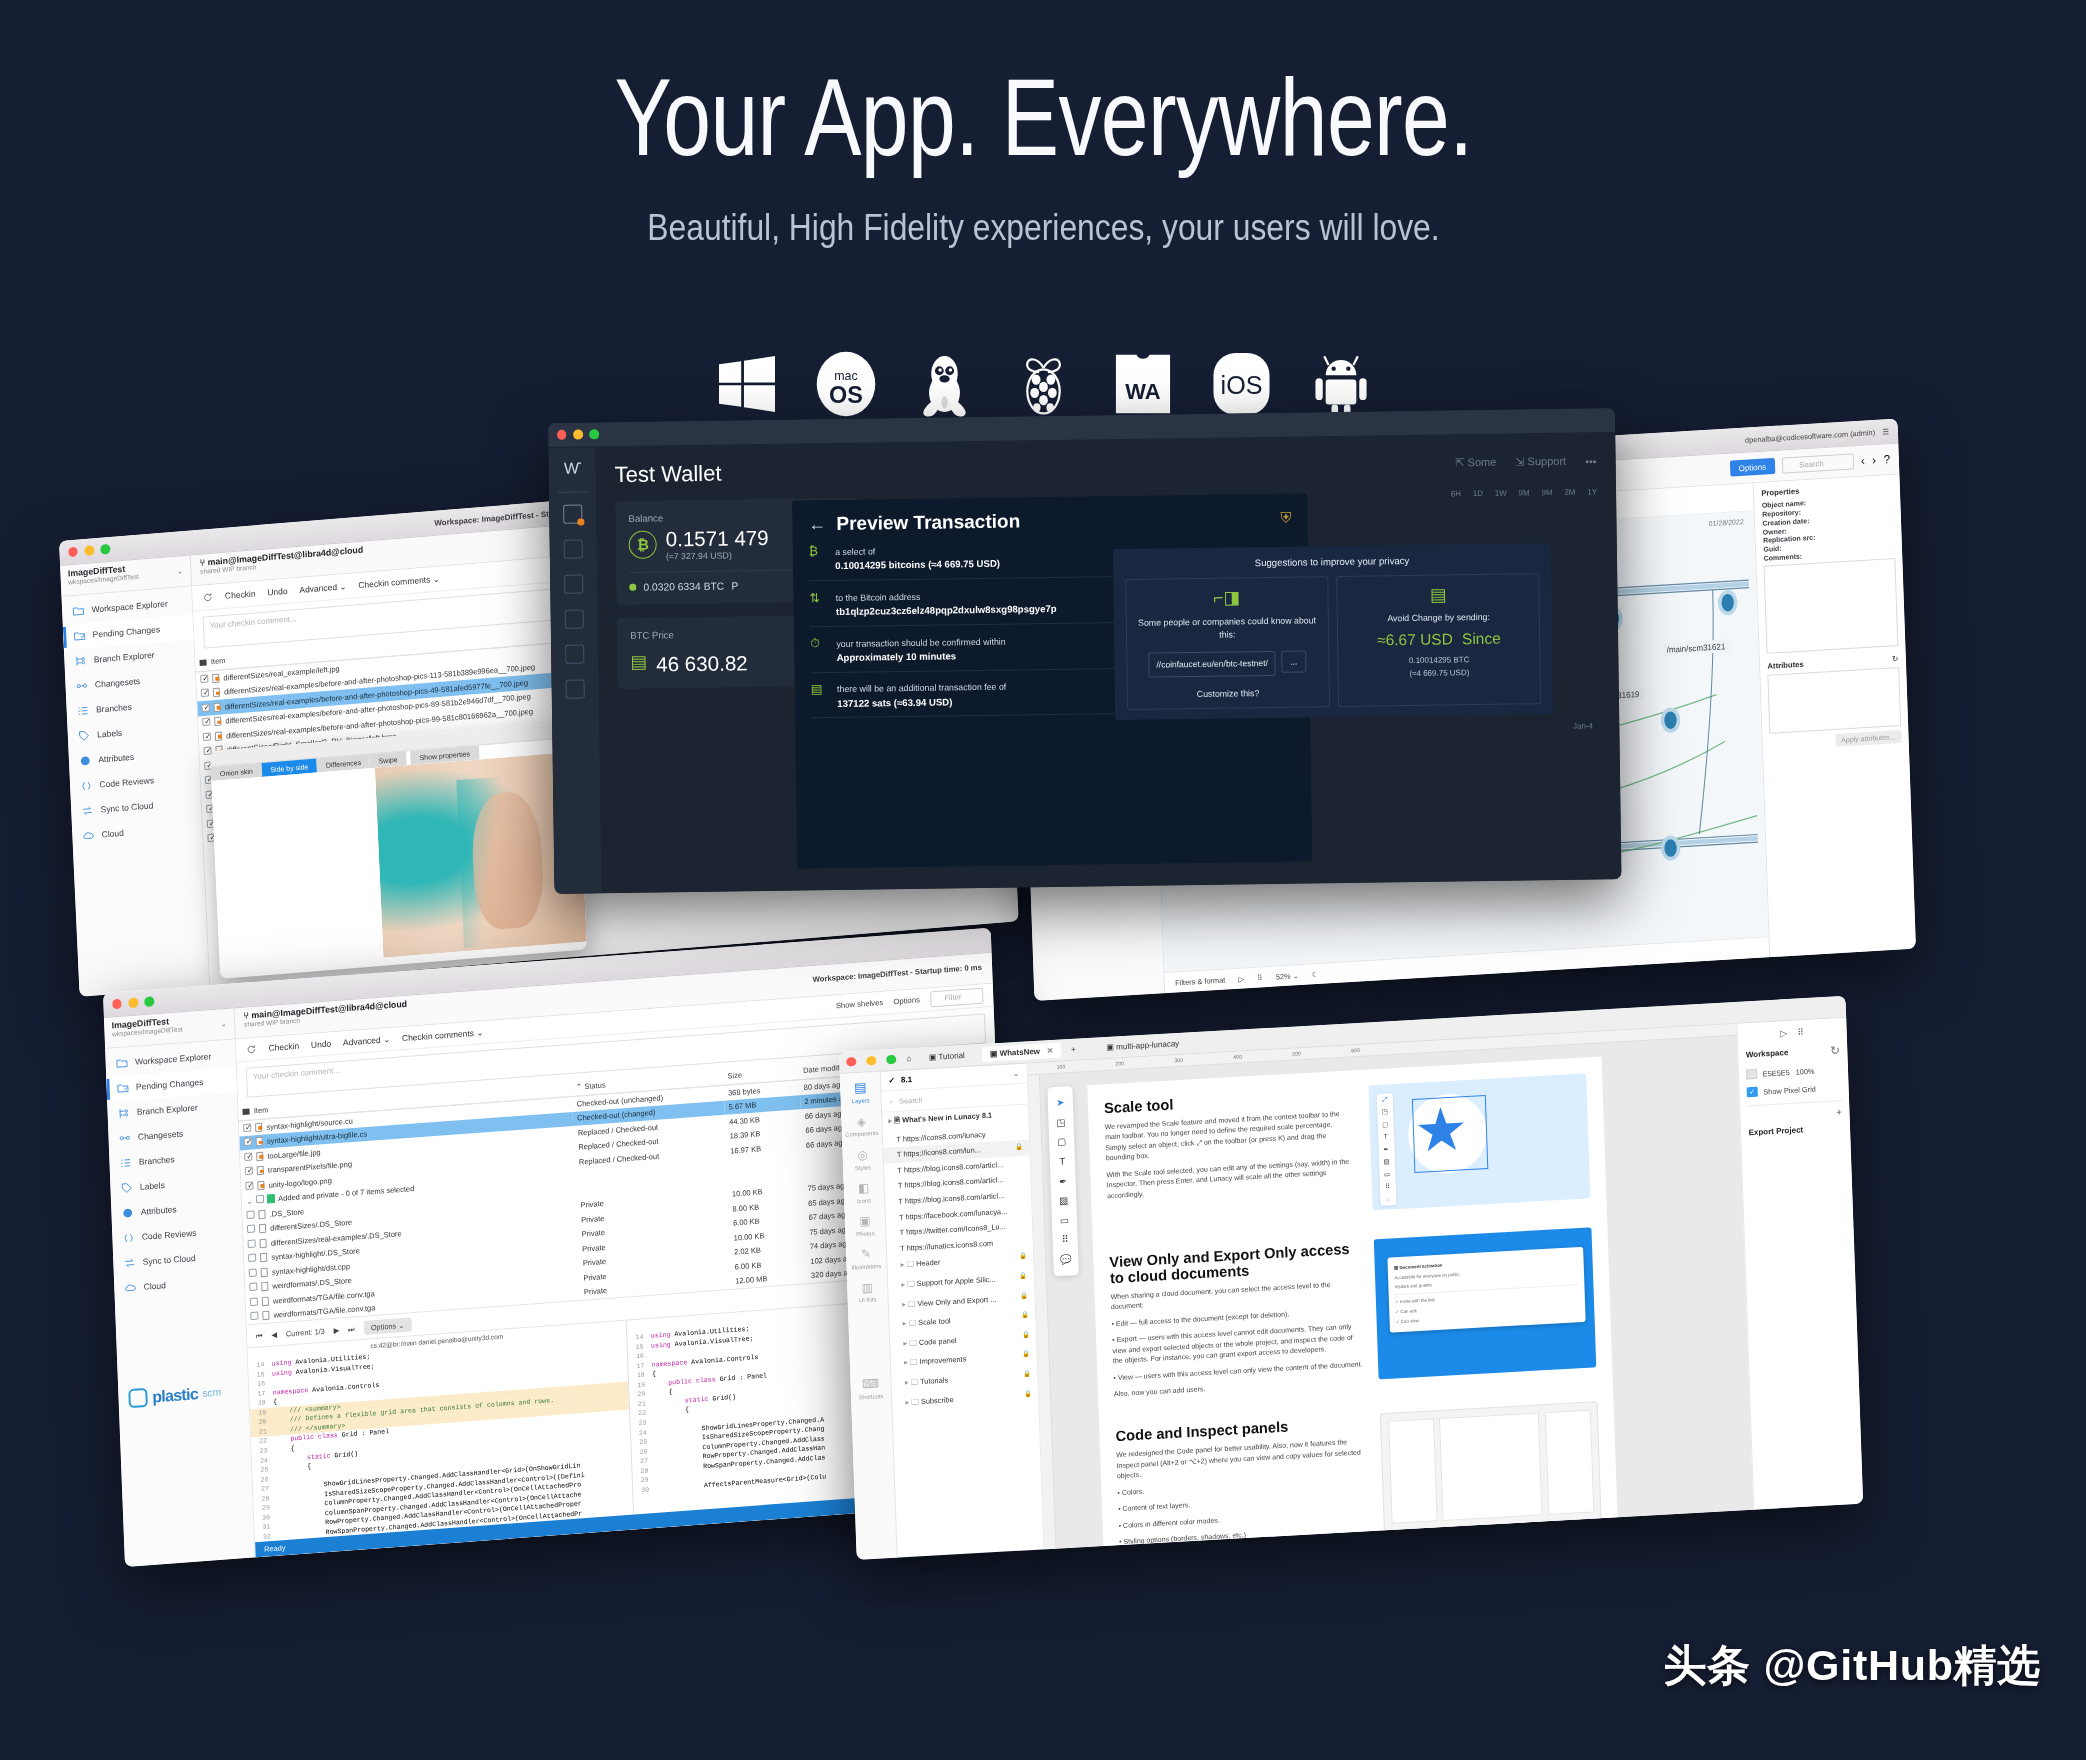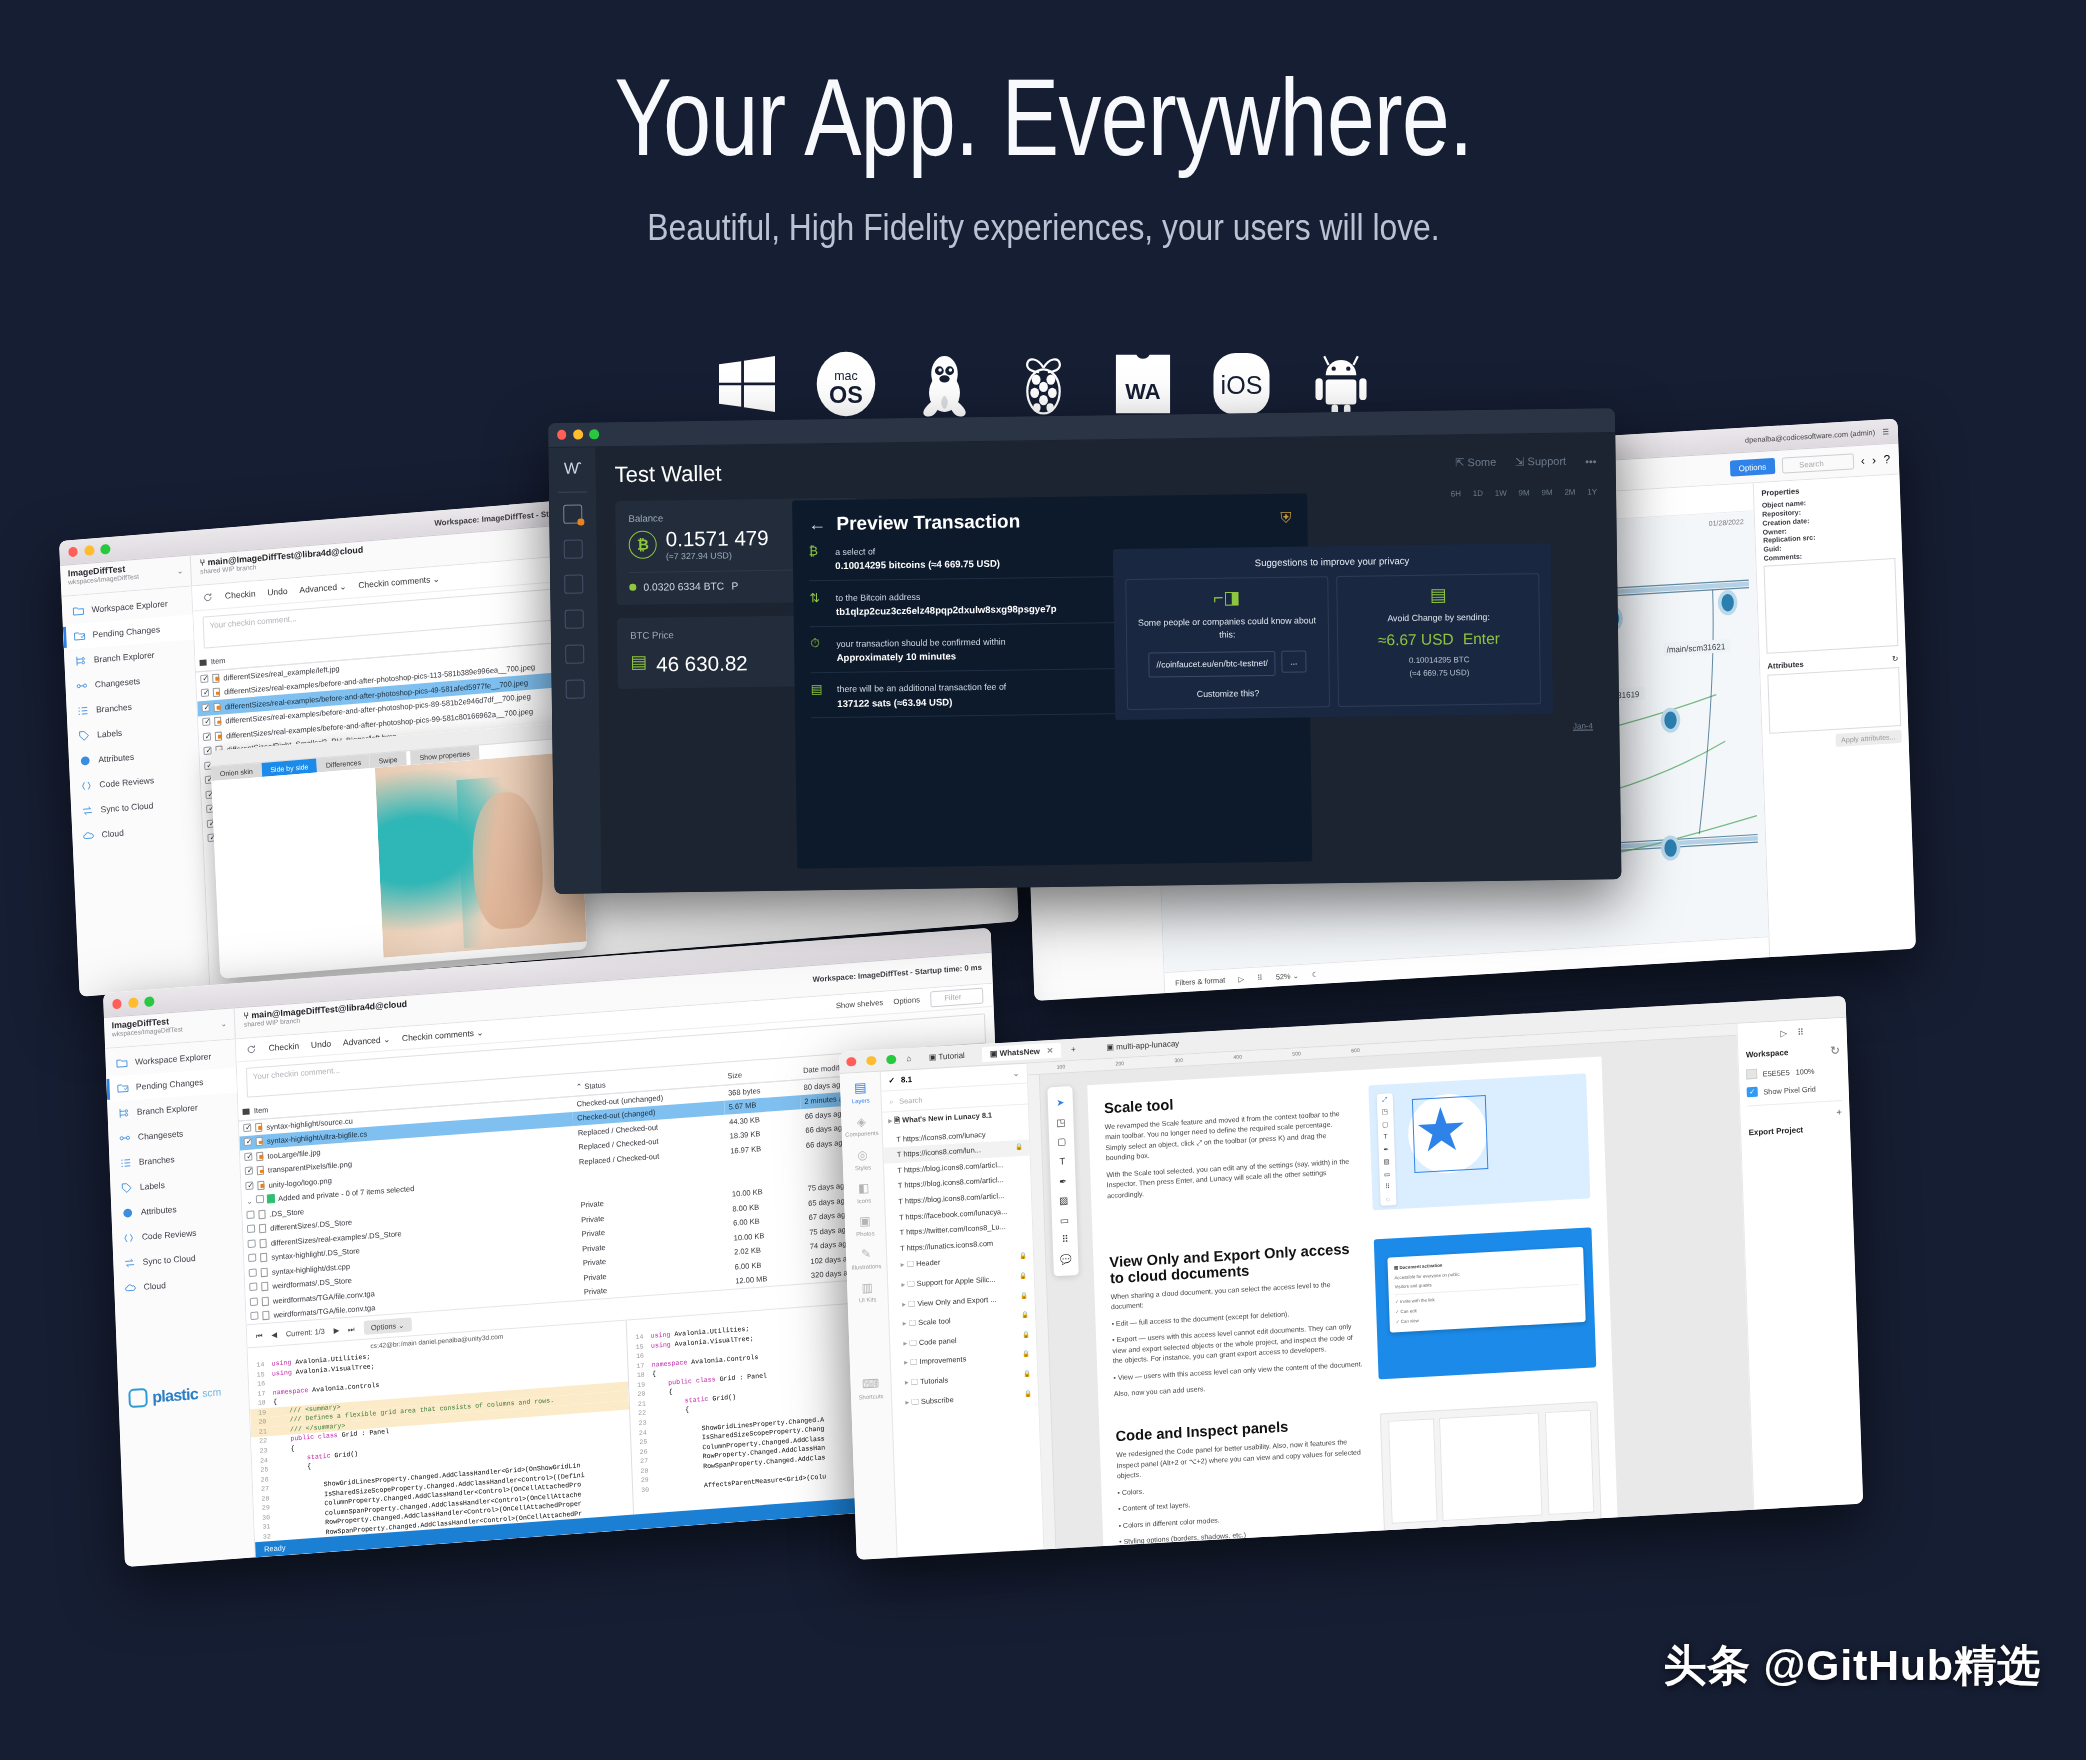--- a/index.html
+++ b/index.html
@@ -1131,21 +1131,21 @@
                     <path d="M205 140 V245"></path>
                     <path d="M230 105 V215"></path>
                   <path d="M255 125 V240"></path>
                     <path d="M280 95 V205"></path>
                     <path d="M305 135 V238"></path>
                   <path d="M330 110 V220"></path>
                     <path d="M355 145 V250"></path>
                     <path d="M380 120 V230"></path>
                 </g>
               </svg>
-              <div style="position:absolute;right:7.4px;bottom:-2.9px;color:#6d7a8c;font-size:8px;text-decoration:underline;">Jan-4</div>
+              <div style="position:absolute;right:7.4px;bottom:-2.9px;color:#6d7a8c;font-size:8px;">Jan-4</div>
             </div>
           </div>
         </div>
       </div>
     </div>
 
     <div class="preview" style="left:243px; top:81px; width:515px; height:368px;">
       <div style="display:flex;align-items:center;gap:10.3px;">
         <span style="font-size:17.7px;color:#cfd9e4;">←</span>
         <span class="pv-title">Preview Transaction</span>
@@ -1181,21 +1181,21 @@
             <span style="border:0.7px solid #3a4a68;border-radius:2.2px;padding:5.2px 6.6px;font-size:8.5px;color:#e6ecf5;line-height:1.5;">//coinfaucet.eu/en/btc-testnet/</span>
             <span style="border:0.7px solid #3a4a68;border-radius:2.2px;padding:5.2px 8px;font-size:8.5px;color:#e6ecf5;">...</span>
           </div>
           <div style="margin-top:11.8px;font-size:8.8px;color:#dde5ef;">Customize this?</div>
         </div>
         <div class="sugg-c">
           <div class="sugg-green" style="font-size:17.7px;">▤</div>
           <div style="font-size:8.8px;color:#dde5ef;margin-top:7.4px;">Avoid Change by sending:</div>
           <div style="margin-top:7.4px;">
             <span class="sugg-green" style="font-size:15.5px;">≈6.67 USD</span>
-            <span class="sugg-green" style="font-size:15.5px;margin-left:5.9px;">Enter</span>
+            <span class="sugg-green" style="font-size:15.5px;margin-left:5.9px;">Since</span>
           </div>
           <div style="font-size:8px;color:#b9c5d4;margin-top:7.4px;">0.10014295 BTC</div>
           <div style="font-size:8px;color:#b9c5d4;margin-top:4.4px;">(≈4 669.75 USD)</div>
         </div>
       </div>
     </div>
   </div>
 
   <div class="win" style="left:839px; top:581px; width:1008px; height:508px; transform:rotate(-3.2deg) skewX(-1.2deg);">
     <div class="ln-tabbar">

